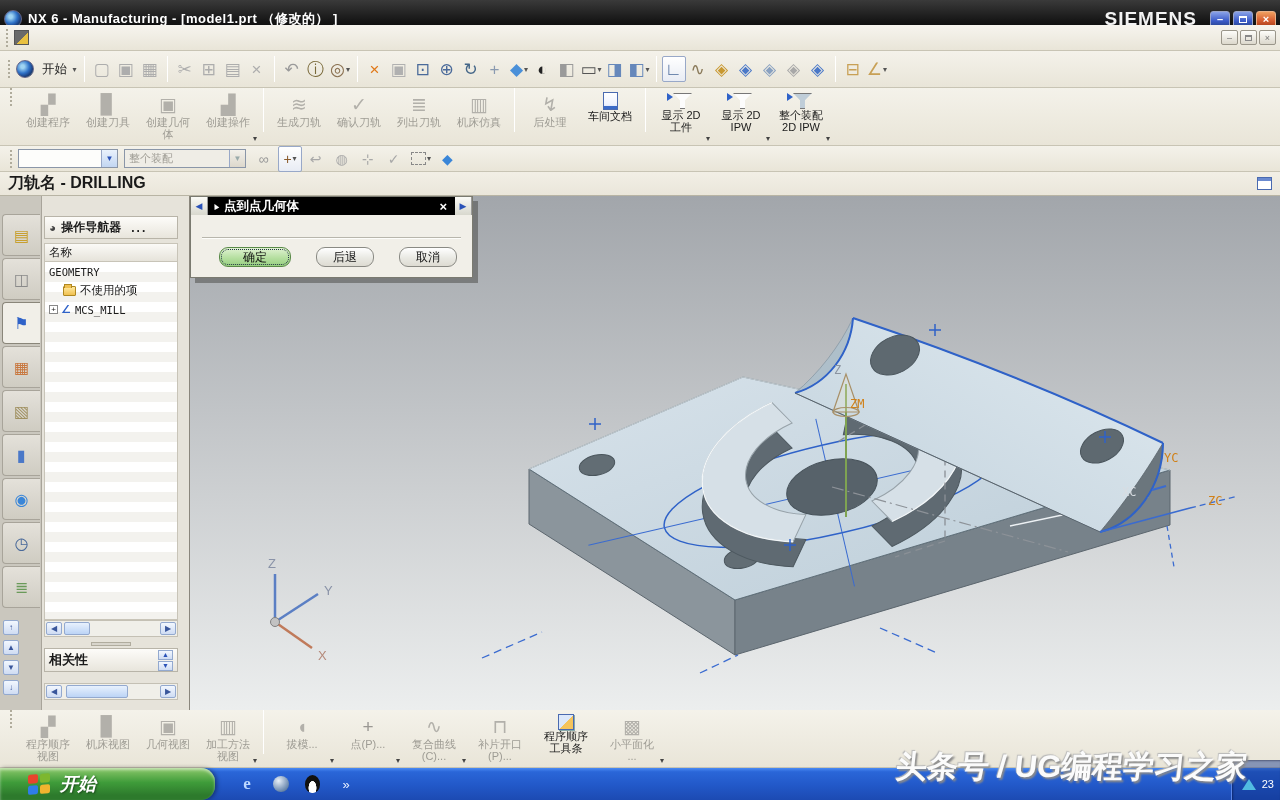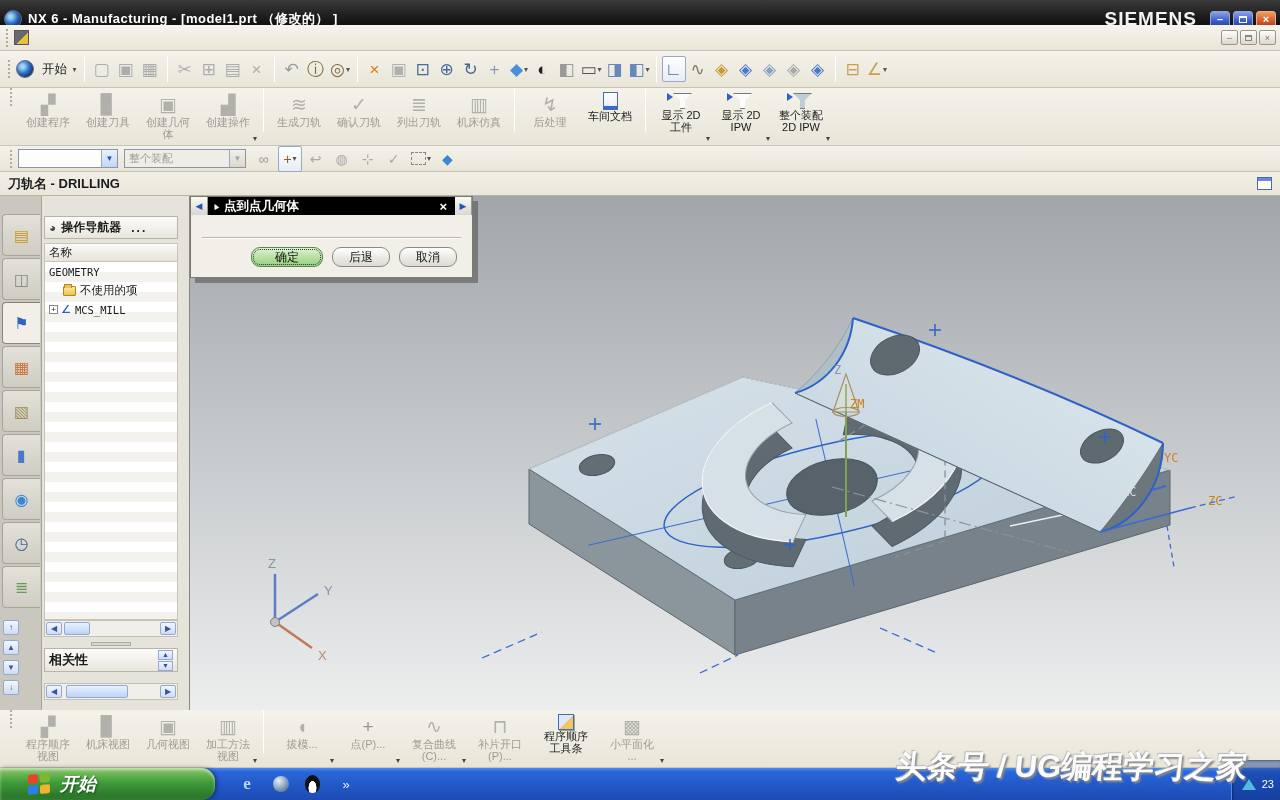--- a/index.html
+++ b/index.html
@@ -57,21 +57,21 @@
   #selbar{top:146px;height:26px;padding-left:6px}
   .xpdd{height:19px;border:1px solid #8a96a8;background:#fdfdfb;display:flex;align-items:center;position:relative;margin-right:6px}
   .xpdd .val{flex:1;padding:0 4px;font-size:11px;white-space:nowrap;overflow:hidden}
   .xpdd .dbtnarrow{width:16px;height:100%;background:linear-gradient(#eaf2fc,#c2d6f2);border-left:1px solid #98a8c8;display:flex;align-items:center;justify-content:center;font-size:8px;color:#2a52b8}
   .xpdd.gray{background:#efede6}
   .xpdd.gray .val{color:#9e9c94}
   .xpdd.gray .dbtnarrow{color:#9aa;background:linear-gradient(#f2f0ea,#ddd8cc)}
 
   
   #statusbar{top:172px;height:24px;background:linear-gradient(#f2efe6,#eae6da);border-bottom:1px solid #b8b4a4;display:flex;align-items:center;padding:0 8px}
-  #statusbar .stext{font-weight:bold;font-size:13px}
+  #statusbar .stext{font-weight:bold;font-size:16px}
   .statico{margin-left:auto;width:15px;height:13px;border:1px solid #4a6ab0;background:#fff;box-shadow:inset 0 3px 0 #6a8ad0}
 
   
   #main{top:196px;height:514px;background:#d6d3ca}
   #sidebar{position:absolute;left:0;top:0;width:42px;height:514px;background:#cac7be;border-right:1px solid #a8a49a;padding-top:18px}
   .sbtab{width:38px;height:42px;margin:0 0 2px 2px;border:1px solid #a8a49a;border-right:none;border-radius:4px 0 0 4px;background:linear-gradient(#e4e1da,#cfccc2);display:flex;align-items:center;justify-content:center;font-size:16px;cursor:default}
   .sbtab.active{background:#f1efe8;border-color:#8a867a}
   .sbmini{position:absolute;left:3px;top:424px;display:flex;flex-direction:column;gap:5px}
   .sbmini span{width:16px;height:15px;border:1px solid #93a9cf;border-radius:2px;background:linear-gradient(#f2f7fe,#cfdcf3);color:#39569b;font-size:8px;display:flex;align-items:center;justify-content:center}
 
@@ -108,21 +108,21 @@
   .dlg-nav{width:17px;display:flex;align-items:center;justify-content:center;background:linear-gradient(#fafaf6,#d8d8ce);border-right:1px solid #999;color:#2a52b8;font-size:9px}
   .dlg-black{flex:1;background:#000;color:#fff;display:flex;align-items:center;padding:0 3px}
   .dlg-black .cur{font-size:9px;transform:rotate(-28deg);margin-right:4px;font-style:normal}
   .dlg-black .dtitle{font-weight:bold;font-size:12.5px;flex:1;white-space:nowrap}
   .dlg-black .dclose{font-weight:bold;font-size:13px;padding:0 5px}
   .dlg-body{padding:12px 9px 10px}
   .dlg-list{display:flex;flex-direction:column;gap:4px}
   .dbtn{height:22px;width:100%;border:1px solid #8a8a84;border-radius:10px;background:linear-gradient(#ffffff,#e9e9e3 55%,#dddbd2);font-size:12.5px;color:#111;font-family:inherit;cursor:default}
   .dbtn.primary{background:linear-gradient(#d9effc,#a4d7f4 50%,#7fc4ee);border-color:#4a90c8;outline:1px dotted #234;outline-offset:-4px}
   .dlg-sep{border-top:1px solid #b8b6ac;border-bottom:1px solid #fdfdfa;margin:10px 2px 8px}
-  .dlg-footer{display:flex;justify-content:flex-end;gap:9px;padding-right:6px}
+  .dlg-footer{display:flex;justify-content:flex-end;gap:25px;padding-right:6px}
   .dlg-footer .dbtn{height:20px;width:58px;border-radius:9px;font-size:12px}
   .dlg-footer .dbtn.ok{width:72px;background:linear-gradient(#e0f2d2,#b5dfa0 55%,#97cf80);border-color:#5a8a48;outline:1px dotted #234;outline-offset:-3px}
 
   
   #tbbottom{top:710px;height:58px;padding-left:6px;align-items:stretch}
 
   
   #taskbar{top:768px;height:32px;background:linear-gradient(#4a8af4,#2a66d8 12%,#2258c8 55%,#1c4ab2);display:flex;align-items:center;z-index:40}
   #startbtn{width:215px;height:32px;border-radius:0 14px 14px 0;background:linear-gradient(#8cc86a,#3f9c3a 45%,#2d7a2c 85%);box-shadow:inset 0 2px 3px rgba(255,255,255,.5),2px 0 4px rgba(0,0,0,.4);display:flex;align-items:center;padding-left:28px;gap:10px;flex:none}
   .flag{display:grid;grid-template-columns:10px 10px;grid-template-rows:9px 9px;gap:2px;transform:skewY(-5deg)}

